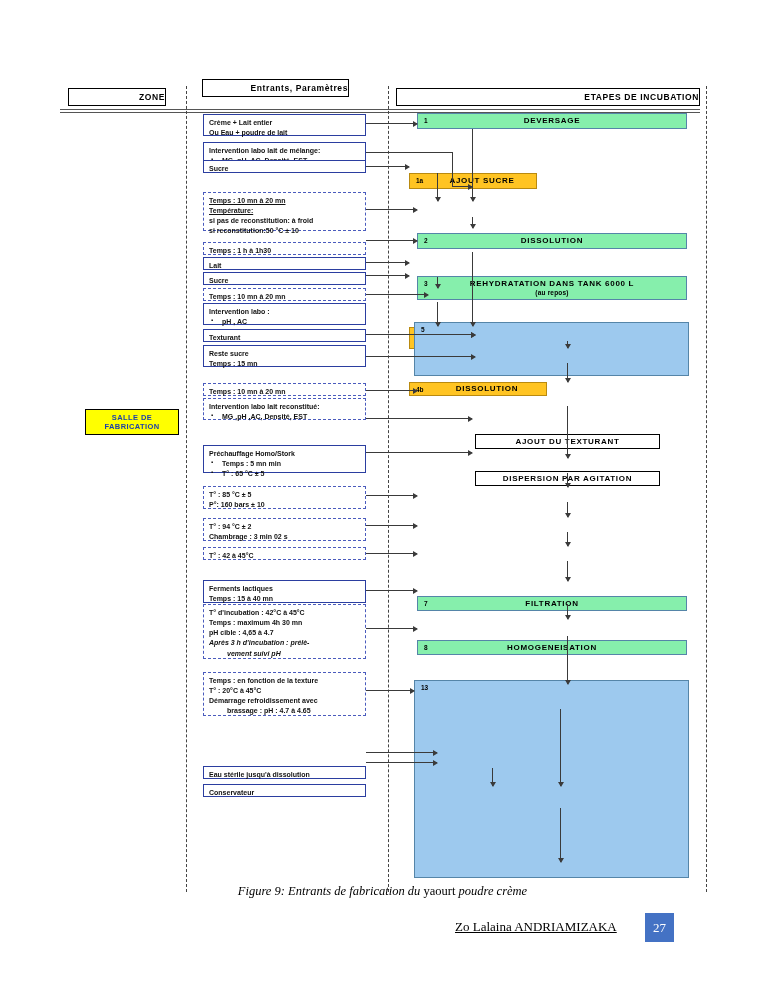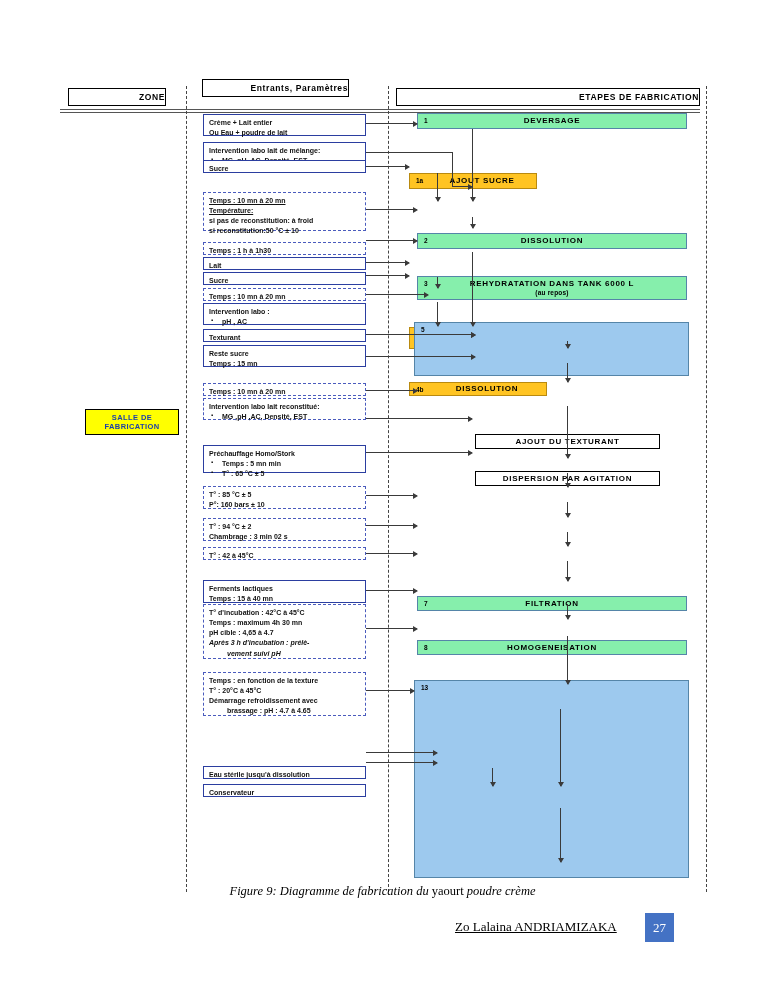--- a/index.html
+++ b/index.html
@@ -65,21 +65,21 @@
 
 <div id="page">
 
   <div class="abs hdr" style="left:68px;top:88px;width:98px;height:18px;">
     <span>ZONE</span>
   </div>
   <div class="abs hdr" style="left:202px;top:79px;width:147px;height:18px;padding-left:36px;">
     <span>Entrants, Paramètres</span>
   </div>
   <div class="abs hdr" style="left:396px;top:88px;width:304px;height:18px;">
-    <span>ETAPES DE FABRICATION</span>
+    <span>ETAPES DE INCUBATION</span>
   </div>
 
   <div class="abs hrule" style="left:60px;top:109px;width:640px;"></div>
   <div class="abs hrule" style="left:60px;top:112px;width:640px;"></div>
 
   <div class="abs vsep" style="left:186px;top:86px;height:806px;"></div>
   <div class="abs vsep" style="left:388px;top:86px;height:806px;"></div>
   <div class="abs vsep" style="left:706px;top:86px;height:806px;"></div>
 
   <div class="abs zonebox" style="left:85px;top:409px;width:94px;height:26px;">
@@ -355,21 +355,21 @@
   <div class="abs ln lnv arrD" style="left:567px;top:604px;height:15px;"></div>
   <div class="abs ln lnv arrD" style="left:567px;top:636px;height:48px;"></div>
 
   <div class="abs ln lnv arrD" style="left:560px;top:709px;height:77px;"></div>
 
   <div class="abs ln lnv arrD" style="left:492px;top:768px;height:18px;"></div>
 
   <div class="abs ln lnv arrD" style="left:560px;top:808px;height:54px;"></div>
 
   <div class="abs caption" style="left:0;top:884px;">
-    <span>Figure 9: Diagramme de fabrication du </span><span class="rom">yaourt</span><span> poudre crème</span>
+    <span>Figure 9: Entrants de fabrication du </span><span class="rom">yaourt</span><span> poudre crème</span>
   </div>
 
   <div class="abs footer" style="left:455px;top:919px;text-decoration:underline;">
     <span>Zo Lalaina ANDRIAMIZAKA</span>
   </div>
   <div class="abs pagebadge" style="left:645px;top:913px;width:29px;height:29px;">
     <span>27</span>
   </div>
 
 </div>

